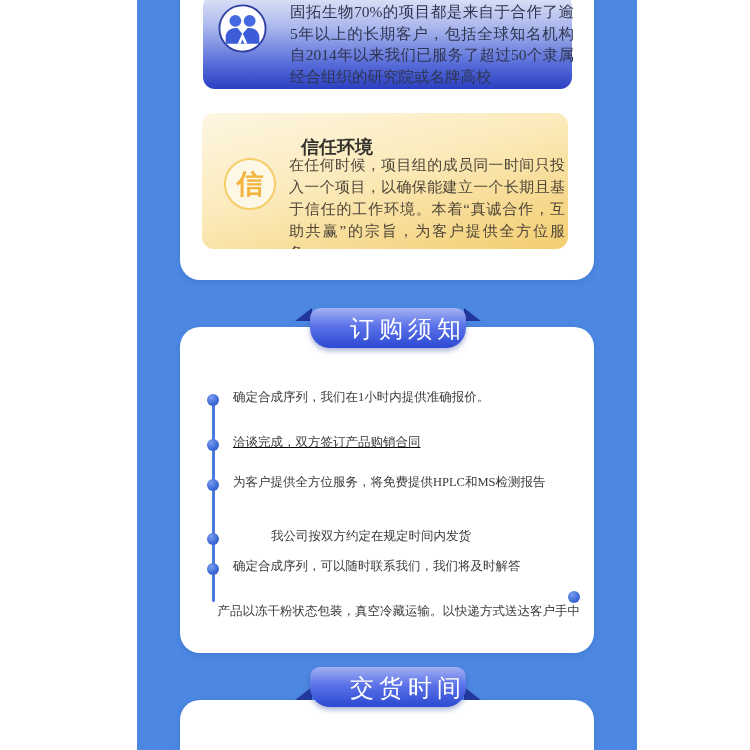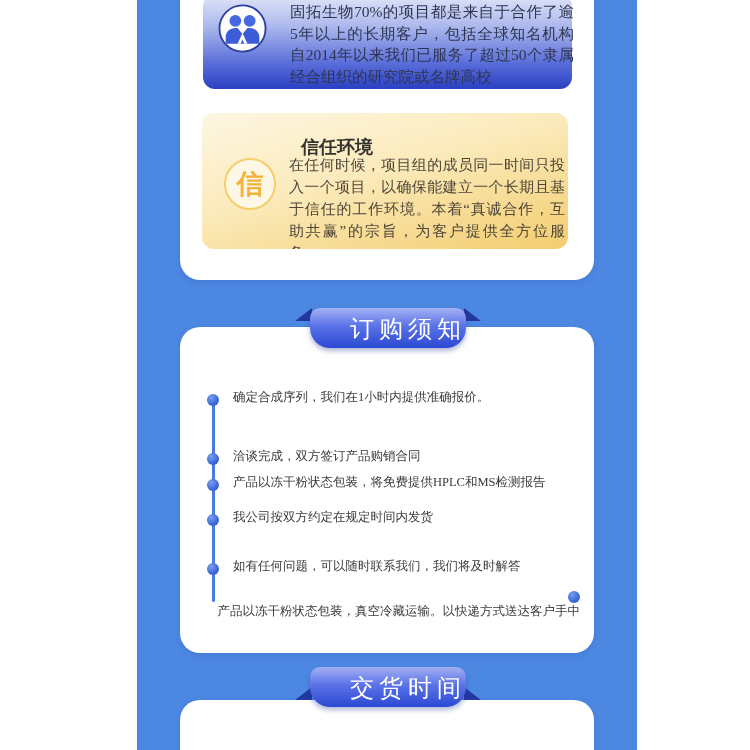--- a/index.html
+++ b/index.html
@@ -59,21 +59,21 @@
   .rb2{left:310px;top:667px;} .f2l{left:295px;top:687px;} .f2r{left:464px;top:687px;}
 
   
   .tl-line{position:absolute;left:32px;top:68px;width:3px;height:207px;background:#4a7ae0;border-radius:2px;}
   .tl-item{position:absolute;left:27px;right:14px;height:22px;display:flex;align-items:flex-end;}
   .tl-dot{
     flex:0 0 auto;width:12px;height:12px;border-radius:50%;
     background:radial-gradient(circle at 35% 30%,#7b9dee 0%,#3f6cd8 55%,#2c55c4 100%);
   }
   .tl-text{margin-left:14px;font-size:12.5px;color:#3a3a3a;white-space:nowrap;}
-  .i1{top:57px;} .i2{top:116px;} .i3{top:142px;} .i4{top:177px;} .i5{top:226px;} .i6{top:264px;flex-direction:column;}
+  .i1{top:57px;} .i2{top:102px;text-decoration:underline;} .i3{top:142px;} .i4{top:196px;gap:38px;} .i5{top:226px;} .i6{top:264px;flex-direction:column;}
 </style>
 </head>
 <body>
 
 <div id="app">
 
   <div class="blue-band"></div>
 
   <section class="card card-top">
 
@@ -108,29 +108,29 @@
     <div class="tl-item i1">
       <i class="tl-dot"></i>
       <span class="tl-text">确定合成序列，我们在1小时内提供准确报价。</span>
     </div>
     <div class="tl-item i2">
       <i class="tl-dot"></i>
       <span class="tl-text">洽谈完成，双方签订产品购销合同</span>
     </div>
     <div class="tl-item i3">
       <i class="tl-dot"></i>
-      <span class="tl-text">产品以冻干粉状态包装，将免费提供HPLC和MS检测报告</span>
+      <span class="tl-text">为客户提供全方位服务，将免费提供HPLC和MS检测报告</span>
     </div>
     <div class="tl-item i4">
       <i class="tl-dot"></i>
       <span class="tl-text">我公司按双方约定在规定时间内发货</span>
     </div>
     <div class="tl-item i5">
       <i class="tl-dot"></i>
-      <span class="tl-text">如有任何问题，可以随时联系我们，我们将及时解答</span>
+      <span class="tl-text">确定合成序列，可以随时联系我们，我们将及时解答</span>
     </div>
     <div class="tl-item i6">
       <i class="tl-dot"></i>
       <span class="tl-text">产品以冻干粉状态包装，真空冷藏运输。以快递方式送达客户手中</span>
     </div>
   </section>
 
   <i class="fold fold-left f2l"></i>
   <i class="fold fold-right f2r"></i>
   <div class="ribbon-body rb2">交货时间</div>

